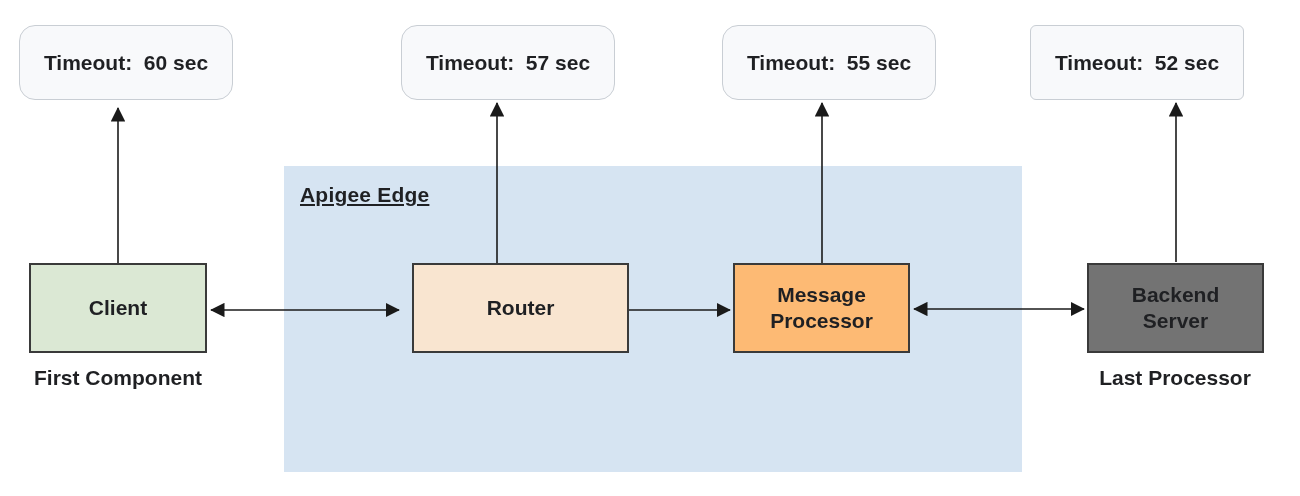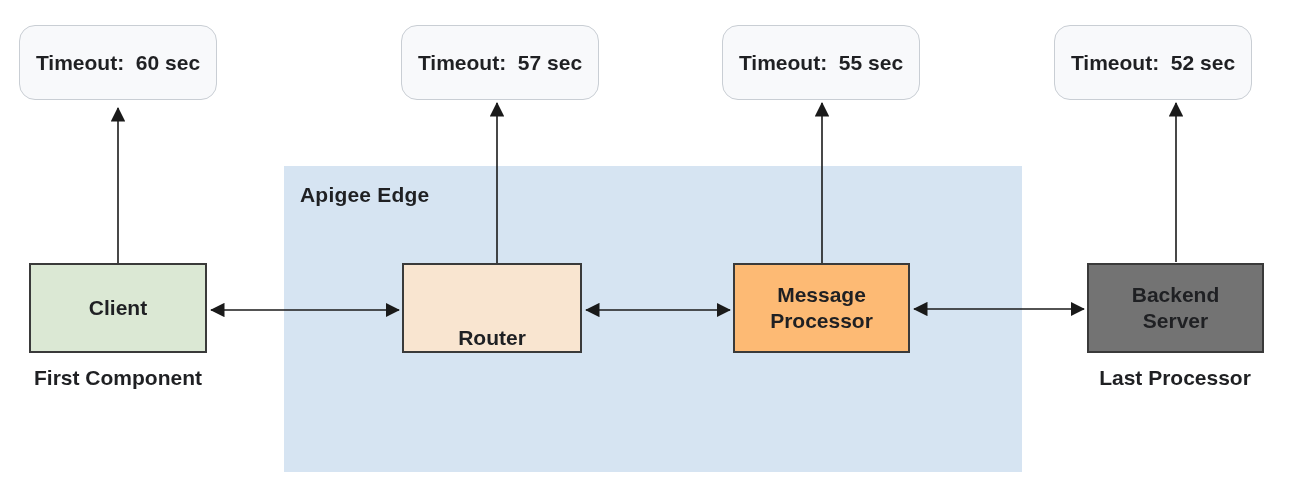--- a/index.html
+++ b/index.html
@@ -26,53 +26,54 @@
     z-index: 1;
   }
   .apigee-label {
     position: absolute;
     left: 16px;
     top: 17px;
     font-size: 21px;
     font-weight: bold;
     color: #1f2023;
     letter-spacing: 0.2px;
+    text-decoration: underline;
   }
   
   .arrows {
     position: absolute;
     left: 0;
     top: 0;
     z-index: 2;
   }
   
   .timeout {
     position: absolute;
     top: 25px;
     height: 75px;
-    width: 198px;
+    width: 214px;
     background: #f8f9fb;
     border: 1px solid #c9ced4;
     border-radius: 16px;
     display: flex;
     align-items: center;
     justify-content: center;
     z-index: 3;
     box-sizing: border-box;
   }
   .timeout span {
     font-size: 21px;
     font-weight: bold;
     color: #1f2023;
     white-space: pre;
   }
   .timeout.t1 { left: 19px; }
   .timeout.t2 { left: 401px; text-align: right; }
   .timeout.t3 { left: 722px; }
-  .timeout.t4 { left: 1054px; }
+  .timeout.t4 { left: 1030px; border-radius: 6px; }
   
   .comp {
     position: absolute;
     top: 263px;
     height: 90px;
     border: 2px solid #3a3a3a;
     display: flex;
     align-items: center;
     justify-content: center;
     text-align: center;
@@ -80,21 +81,21 @@
     box-sizing: border-box;
   }
   .comp span {
     font-size: 21px;
     font-weight: bold;
     color: #1f2023;
     line-height: 1.25;
     padding: 0 20px;
   }
   .comp.client  { left: 29px;   width: 178px; background: #dbe8d4; align-items: center; }
-  .comp.router  { left: 402px;  width: 180px; background: #f9e5d0; align-items: flex-end; }
+  .comp.router  { left: 412px;  width: 217px; background: #f9e5d0; }
   .comp.mp      { left: 733px;  width: 177px; background: #fdba74; }
   .comp.backend { left: 1087px; width: 177px; background: #737373; }
   
   .caption {
     position: absolute;
     top: 366px;
     width: 240px;
     text-align: center;
     font-size: 21px;
     font-weight: bold;

